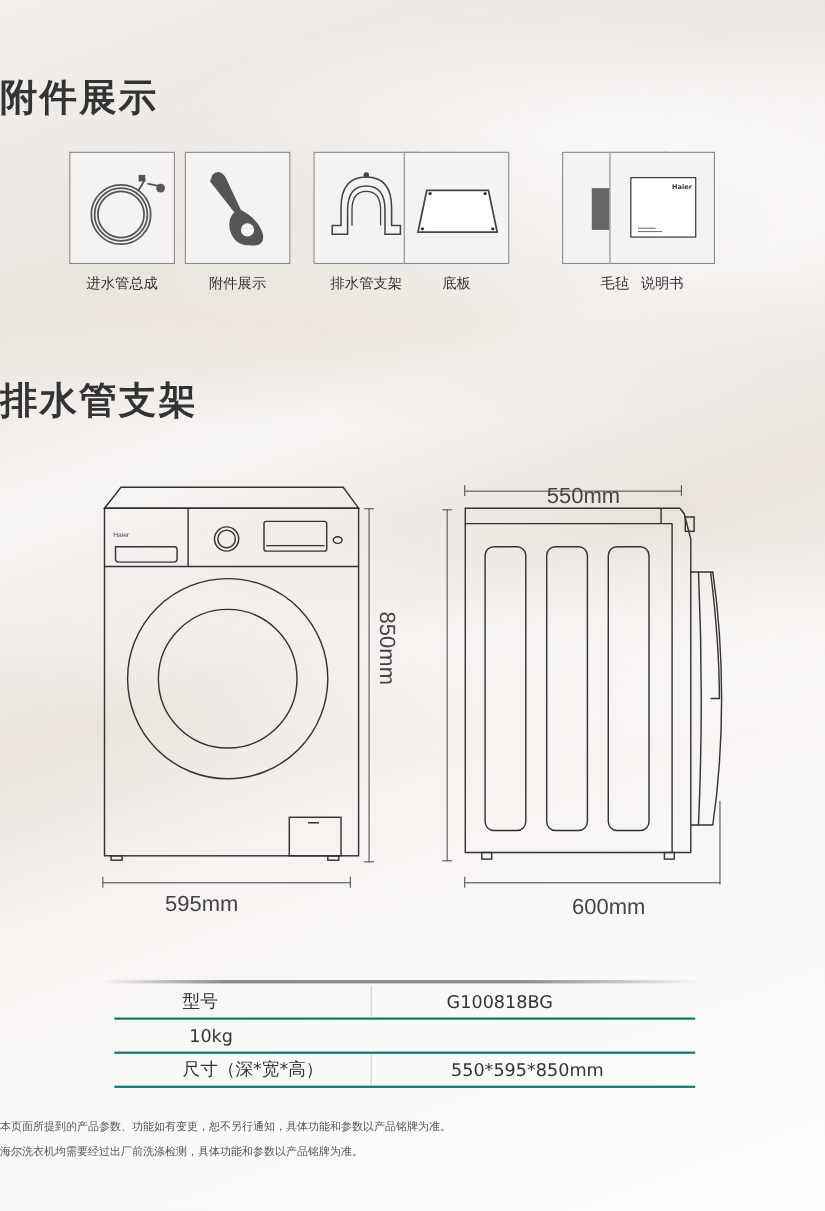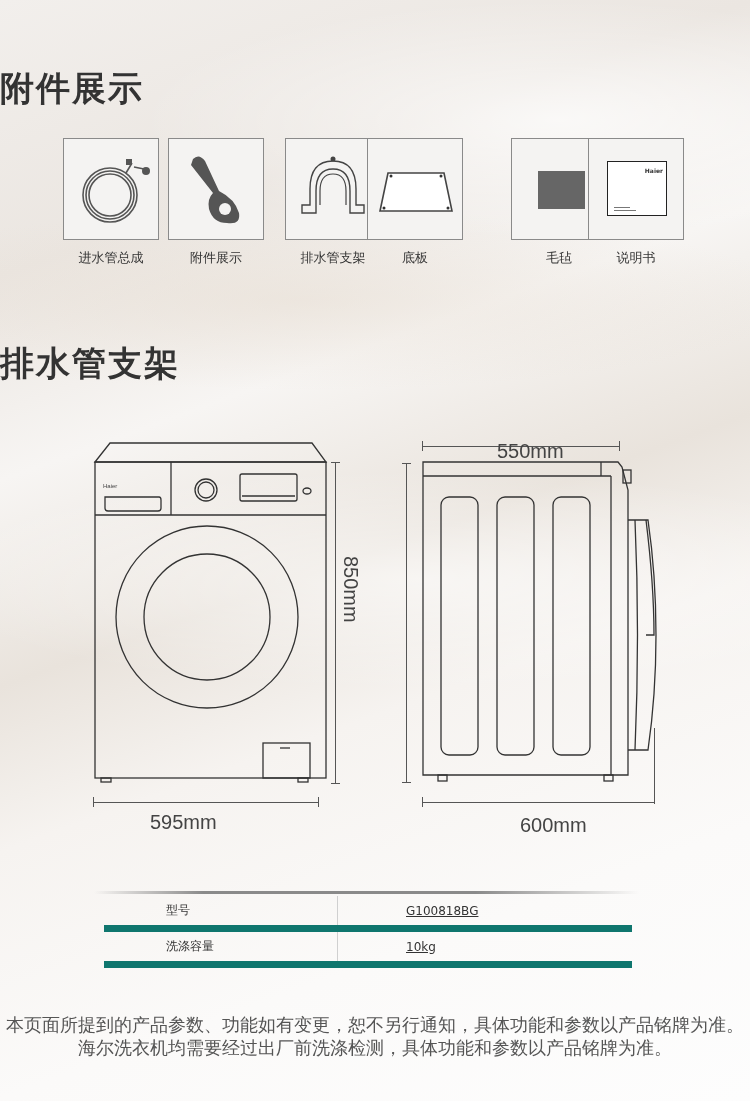--- a/index.html
+++ b/index.html
@@ -12,24 +12,24 @@
                radial-gradient(ellipse 500px 110px at 420px 580px,rgba(255,255,255,.6),rgba(255,255,255,0));}
   .title{position:absolute;left:0;width:750px;text-align:left;font-weight:bold;font-size:34px;color:#333;letter-spacing:2px;}
   .acc{position:absolute;top:138px;width:96px;}
   .acc .box{width:94px;height:100px;border:1px solid #8a8a8a;background:#f4f3f2;position:relative;}
   .acc .label{text-align:center;font-size:13px;color:#333;margin-top:9px;}
   .dim{position:absolute;font-family:"Liberation Sans",sans-serif;font-size:20px;color:#444;}
   .line{position:absolute;background:#555;}
   .spec{position:absolute;left:104px;top:896px;width:528px;}
   .spec .topbar{position:absolute;left:-10px;top:-5px;width:545px;height:3px;
      background:linear-gradient(90deg,rgba(120,120,120,0),#8a8a8a 20%,#8a8a8a 70%,rgba(120,120,120,0));}
-  .row{display:flex;height:29px;border-bottom:7px solid #0f766e;align-items:center;font-size:12px;color:#333;}
+  .row{display:flex;height:29px;border-bottom:2px solid #0f766e;align-items:center;font-size:16px;color:#333;}
   .row .k{width:234px;padding-left:62px;box-sizing:border-box;border-right:1px solid #d0d0d0;height:100%;display:flex;align-items:center;}
-  .row .v{padding-left:68px;text-decoration:underline;}
-  .note{position:absolute;left:0;width:750px;text-align:center;font-size:18px;color:#555;line-height:23px;}
+  .row .v{padding-left:68px;}
+  .note{position:absolute;left:0;width:750px;text-align:left;font-size:10px;color:#555;line-height:23px;}
 </style>
 </head>
 <body>
 <div class="sheen"></div>
 
 <div class="title" style="top:66px">附件展示</div>
 
 <div class="acc" style="left:63px">
   <div class="box">
     <svg width="94" height="100" viewBox="0 0 94 100">
@@ -80,21 +80,21 @@
   <div class="label">底板</div>
 </div>
 
 <div class="acc" style="left:511px">
   <div class="box">
     <div style="position:absolute;left:26px;top:32px;width:47px;height:38px;background:#666;"></div>
   </div>
   <div class="label">毛毡</div>
 </div>
 
-<div class="acc" style="left:588px">
+<div class="acc" style="left:554px">
   <div class="box">
     <div style="position:absolute;left:18px;top:22px;width:58px;height:53px;background:#fff;border:1.5px solid #222;">
       <span style="position:absolute;right:3px;top:5px;font-size:6px;font-weight:bold;color:#333;">Haier</span>
       <span style="position:absolute;left:6px;bottom:7px;width:16px;height:1px;background:#777;"></span>
       <span style="position:absolute;left:6px;bottom:4px;width:22px;height:1px;background:#777;"></span>
     </div>
   </div>
   <div class="label">说明书</div>
 </div>
 
@@ -161,19 +161,22 @@
 <div class="line" style="left:422px;top:797px;width:1px;height:10px;"></div>
 <div class="dim" style="left:520px;top:814px">600mm</div>
 
 <div class="spec">
   <div class="topbar"></div>
   <div class="row">
     <div class="k">型号</div>
     <div class="v">G100818BG</div>
   </div>
   <div class="row">
-    <div class="k">洗涤容量</div>
     <div class="v">10kg</div>
+  </div>
+  <div class="row">
+    <div class="k">尺寸（深*宽*高）</div>
+    <div class="v" style="padding-left:72px">550*595*850mm</div>
   </div>
 </div>
 
 <div class="note" style="top:1013px">本页面所提到的产品参数、功能如有变更，恕不另行通知，具体功能和参数以产品铭牌为准。</div>
 <div class="note" style="top:1036px">海尔洗衣机均需要经过出厂前洗涤检测，具体功能和参数以产品铭牌为准。</div>
 
 </body></html>

